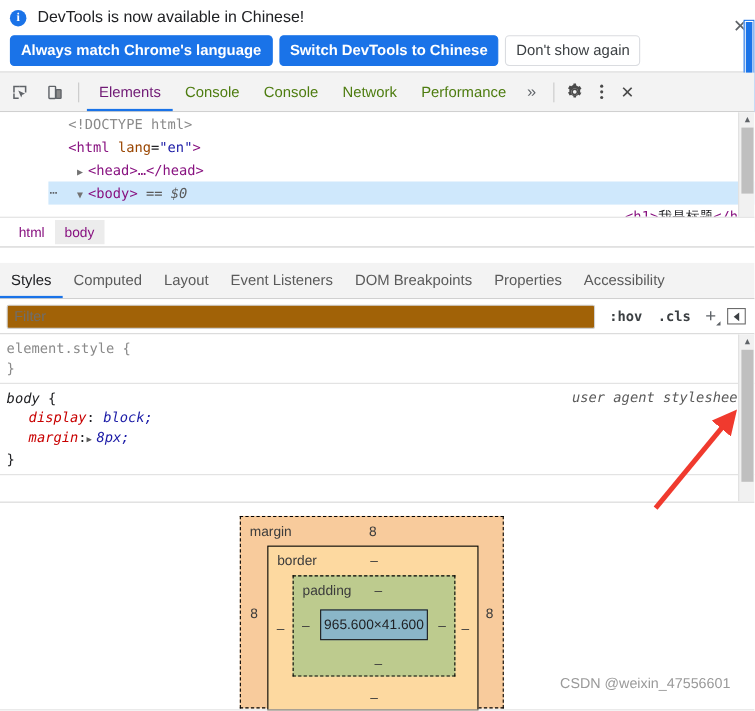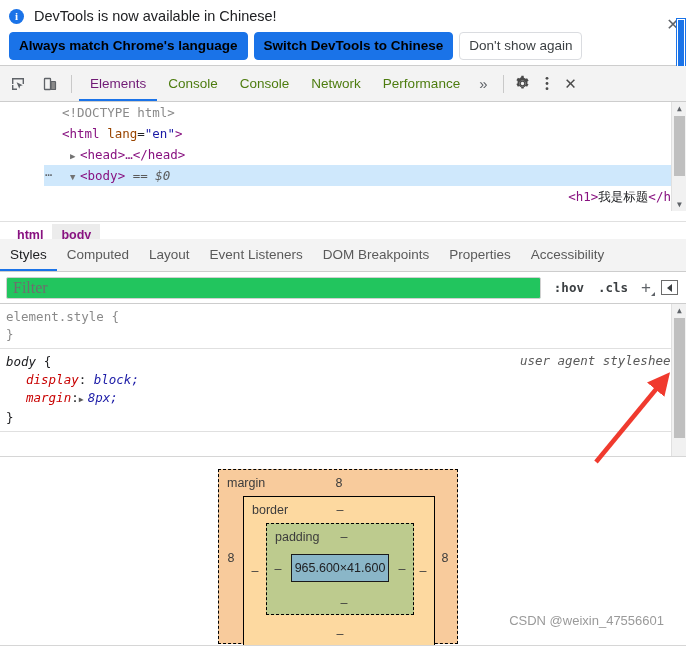--- a/index.html
+++ b/index.html
@@ -52,21 +52,21 @@
     white-space: nowrap;
   }
   .notif-row2 {
     display: flex;
     align-items: center;
     gap: 6px;
     padding: 5px 0 0 9px;
   }
   .btn-primary {
     background: #1a73e8;
-    color: #000000;
+    color: #ffffff;
     border: 1px solid #1a73e8;
     border-radius: 4px;
     font-size: 13.5px;
     font-weight: bold;
     padding: 5px 9px;
     line-height: 16px;
     white-space: nowrap;
     font-family: "Liberation Sans", sans-serif;
     cursor: pointer;
   }
@@ -218,31 +218,30 @@
     height: 11px;
     color: #5f6368;
     font-size: 8px;
     text-align: center;
     line-height: 11px;
   }
 
   
   .crumbs {
     position: absolute;
-    left: 0; top: 221px;
+    left: 0; top: 197px;
     width: 686px;
     height: 28px;
     background: #ffffff;
     border-top: 1px solid #e0e0e0;
     border-bottom: 1px solid #cdcdcd;
     box-sizing: border-box;
     display: flex;
     align-items: center;
     padding-left: 8px;
-    font-weight: bold;
   }
   .crumb {
     font-size: 12.5px;
     color: #881280;
     padding: 4px 9px;
     cursor: pointer;
     font-family: "Liberation Sans", sans-serif;
   }
   .crumb.active {
     background: #ececec;
@@ -286,27 +285,27 @@
     box-sizing: border-box;
     display: flex;
     align-items: center;
   }
   .filter-input {
     flex: 1;
     margin: 0 6px 0 6px;
     height: 22px;
     border: 1px solid #d0d0d0;
     border-radius: 2px;
-    font-size: 16px;
+    font-size: 13px;
     padding: 0 6px;
     color: #202124;
-    font-family: Liberation Serif, serif;
+    font-family: Liberation Sans, sans-serif;
     box-sizing: border-box;
     outline: none;
-    background: #22c55e;
+    background: #a16207;
   }
   .filter-input::placeholder { color: #6e6e6e; }
   .fb-tool {
     font-family: "DejaVu Sans Mono", monospace;
     font-size: 12.5px;
     color: #3c4043;
     padding: 0 7px;
     cursor: pointer;
     font-weight: bold;
   }

